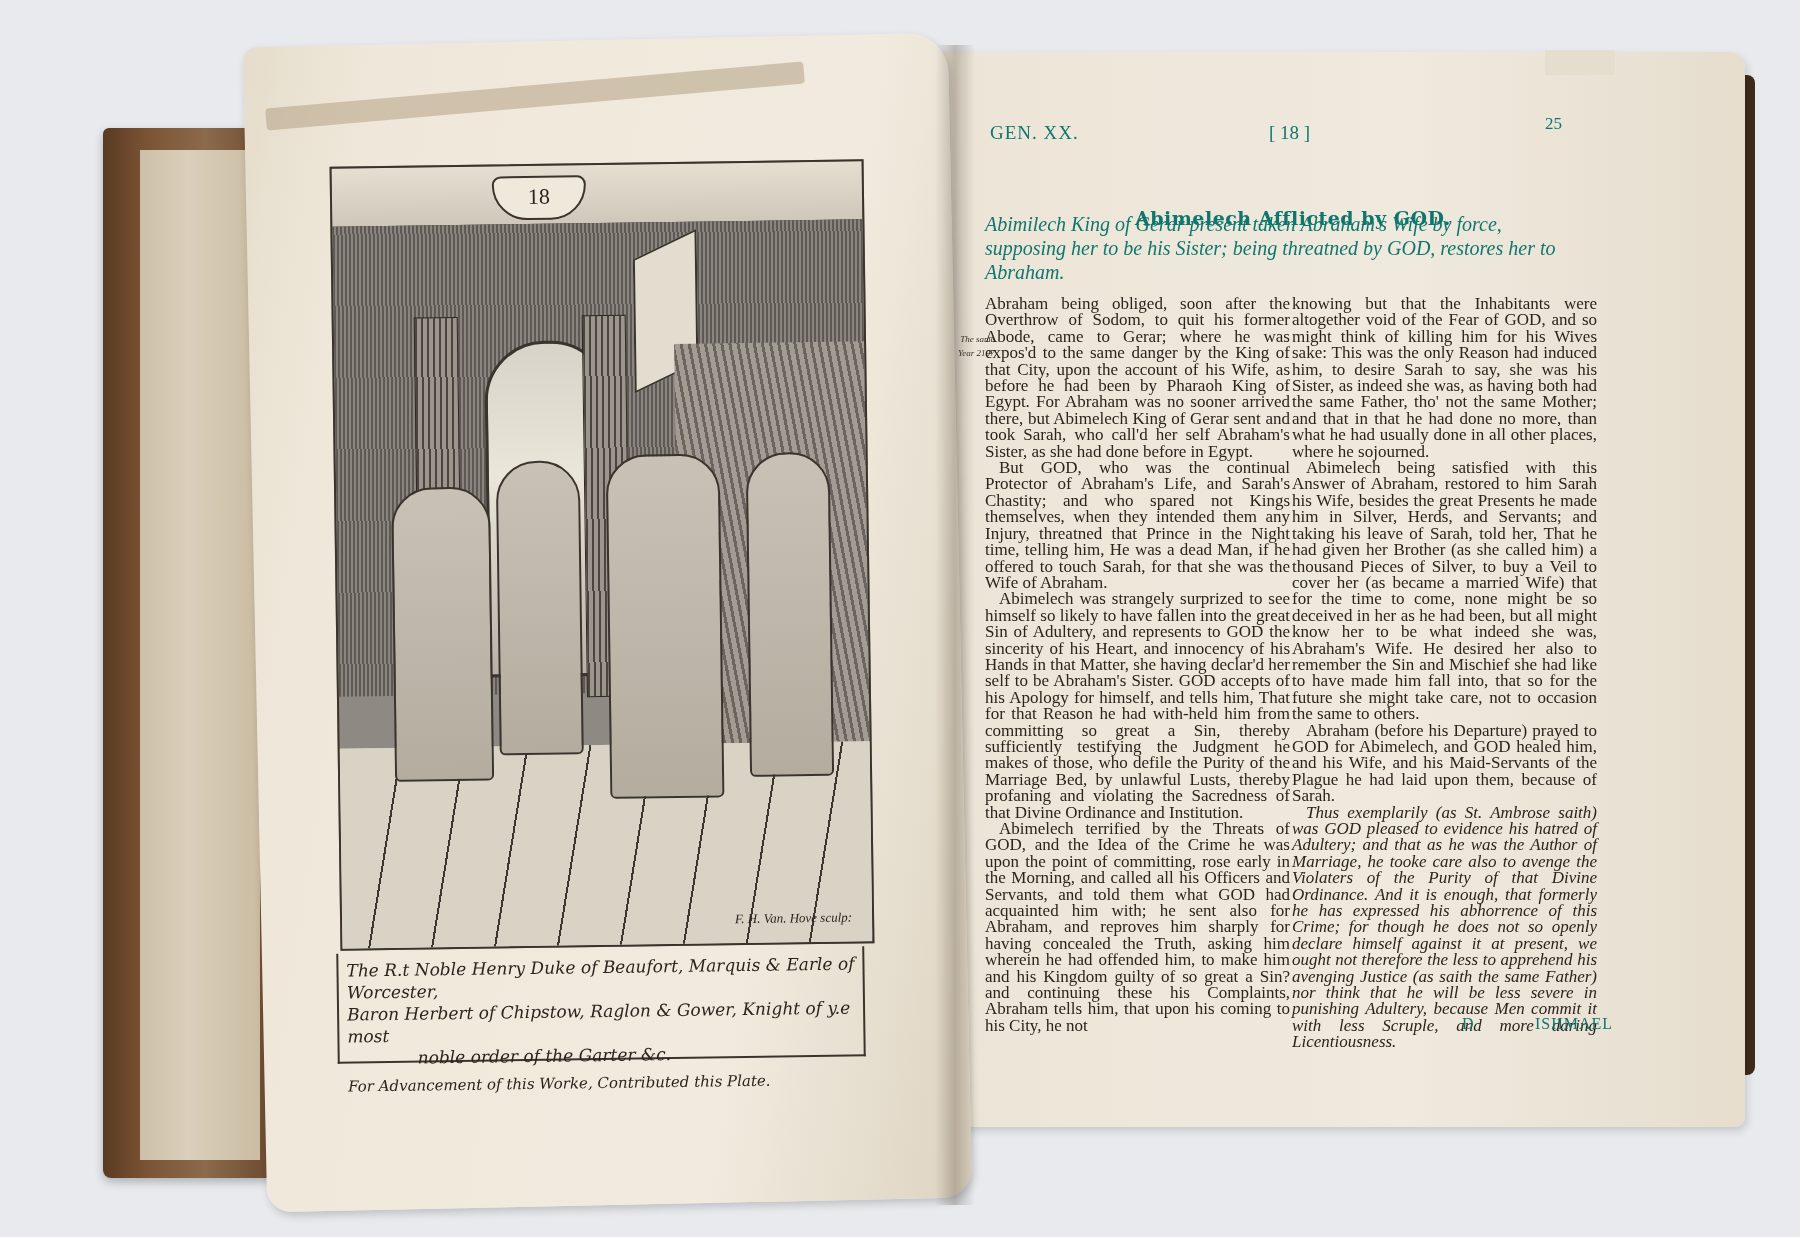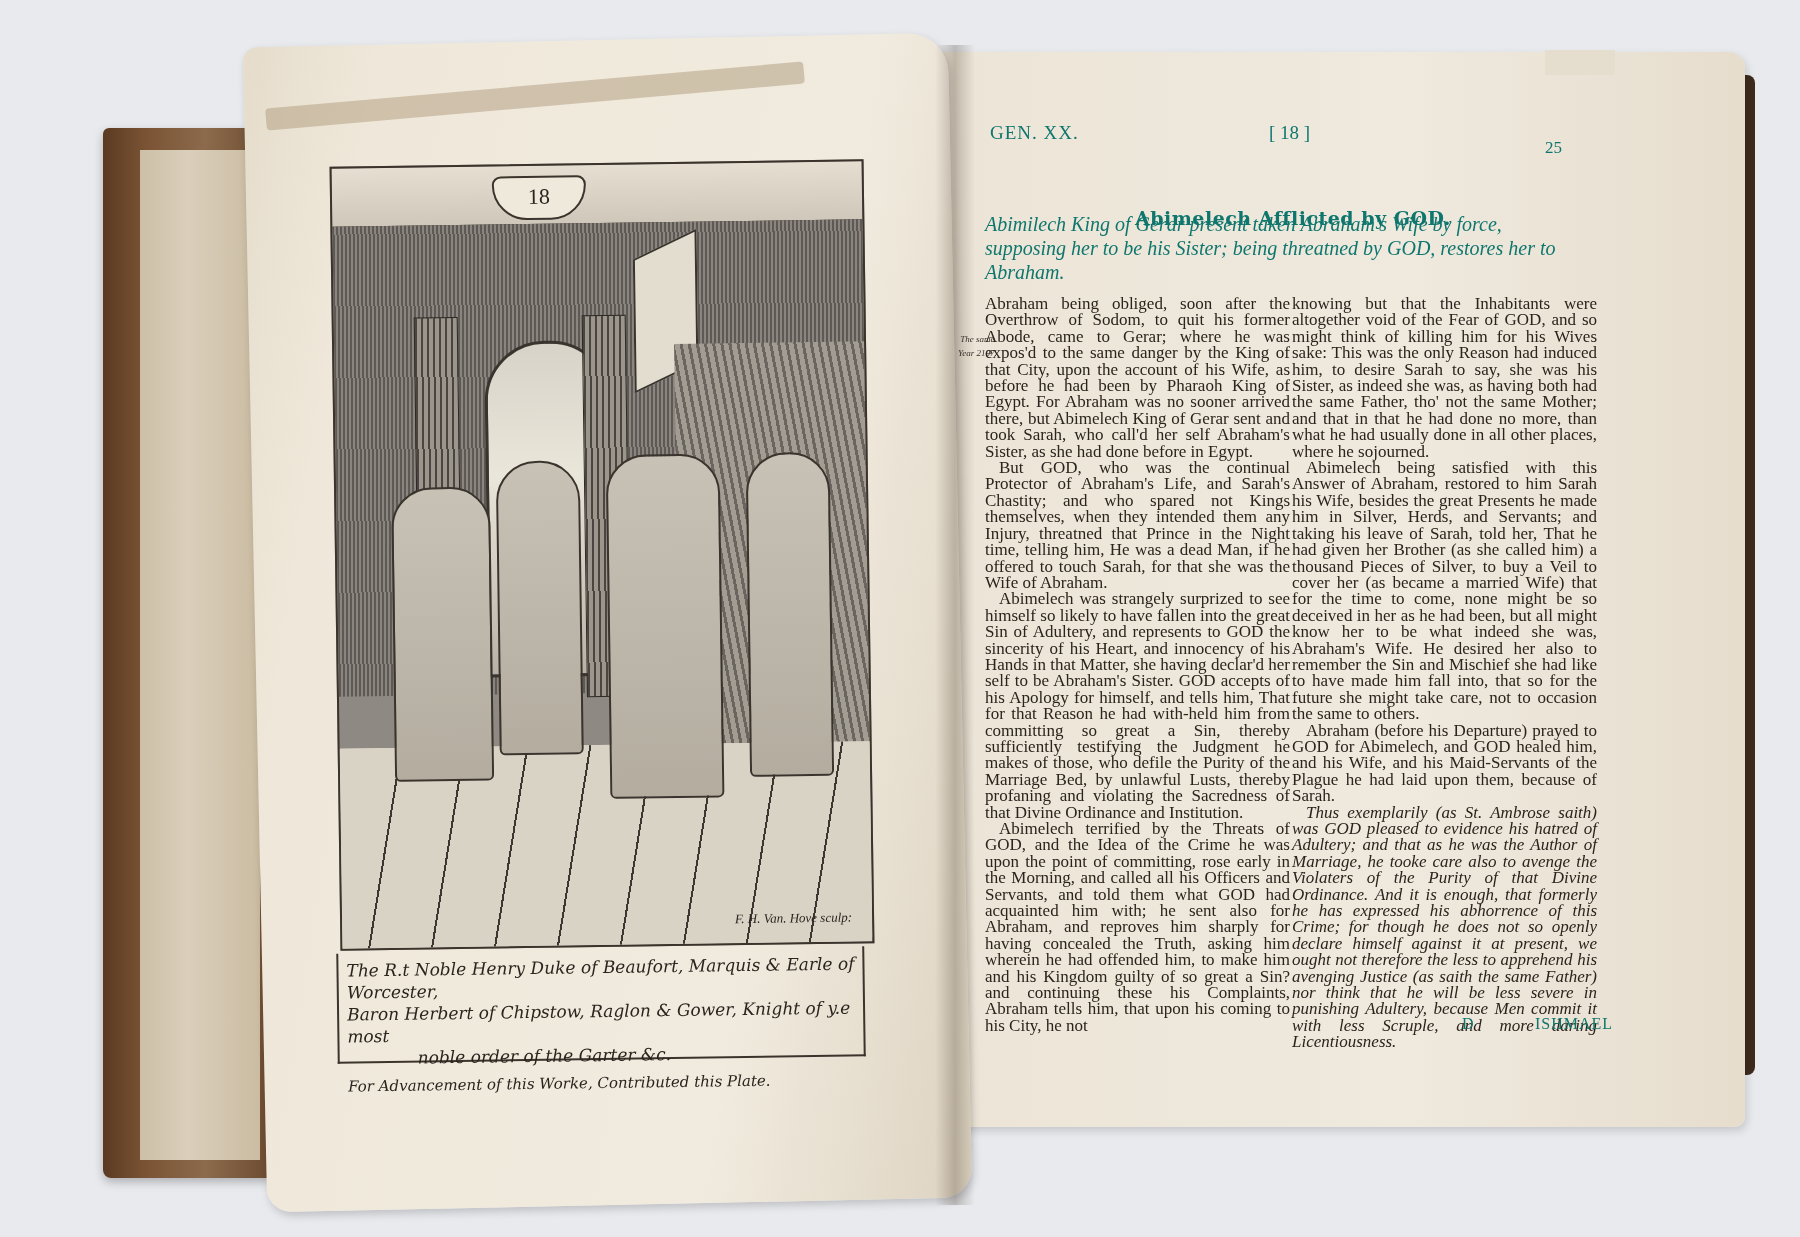--- a/index.html
+++ b/index.html
@@ -27,21 +27,21 @@
   .eng-caption{position:absolute;left:337px;top:950px;width:528px;height:110px;border:2px solid #3c342c;border-top:none;font-family:"DejaVu Serif",serif;font-style:italic;color:#2a241e;transform:rotate(-0.8deg);padding:6px 8px;box-sizing:border-box;}
   .eng-caption p{margin:0;font-size:17px;line-height:22px;}
   .eng-caption .c3{padding-left:70px;}
   .eng-caption .c4{margin-top:6px;font-size:15px;}
   
   .right-page{position:absolute;left:900px;top:52px;width:845px;height:1075px;background:linear-gradient(90deg,#d9d0be 0%,#ece5d7 6%,#efe9de 60%,#e6ddcd 100%);border-radius:4px 16px 10px 4px;box-shadow:2px 4px 8px rgba(0,0,0,.15);}
   .right-page-tab{position:absolute;left:1545px;top:50px;width:70px;height:25px;background:#e5ddcd;}
   .rp{position:absolute;color:#0f766e;}
   .run-head{left:990px;top:122px;font-size:19px;letter-spacing:1px;}
   .run-mid{left:1225px;top:122px;font-size:19px;margin-left:44px;}
-  .run-pg{left:1545px;top:138px;font-size:17px;}
+  .run-pg{left:1545px;top:114px;font-size:17px;}
   .chapter-title{left:1135px;top:170px;font-family:"DejaVu Serif",serif;font-weight:bold;font-size:19px;letter-spacing:.5px;margin-top:37px;}
   .summary{left:985px;top:212px;width:590px;font-size:20px;line-height:24px;font-style:italic;}
   .col{position:absolute;top:296px;width:305px;font-size:17px;line-height:16.4px;color:#2b231c;text-align:justify;}
   .col p{margin:0;text-indent:14px;}
   .col p.first{text-indent:0;}
   .col1{left:985px;}
   .col2{left:1292px;}
   .marg{position:absolute;left:958px;top:332px;font-size:9px;line-height:14px;font-style:italic;color:#3a3028;text-align:center;}
   .col2 .it{font-style:italic;}
   .catch-sig{left:1462px;top:1015px;font-size:16px;}

